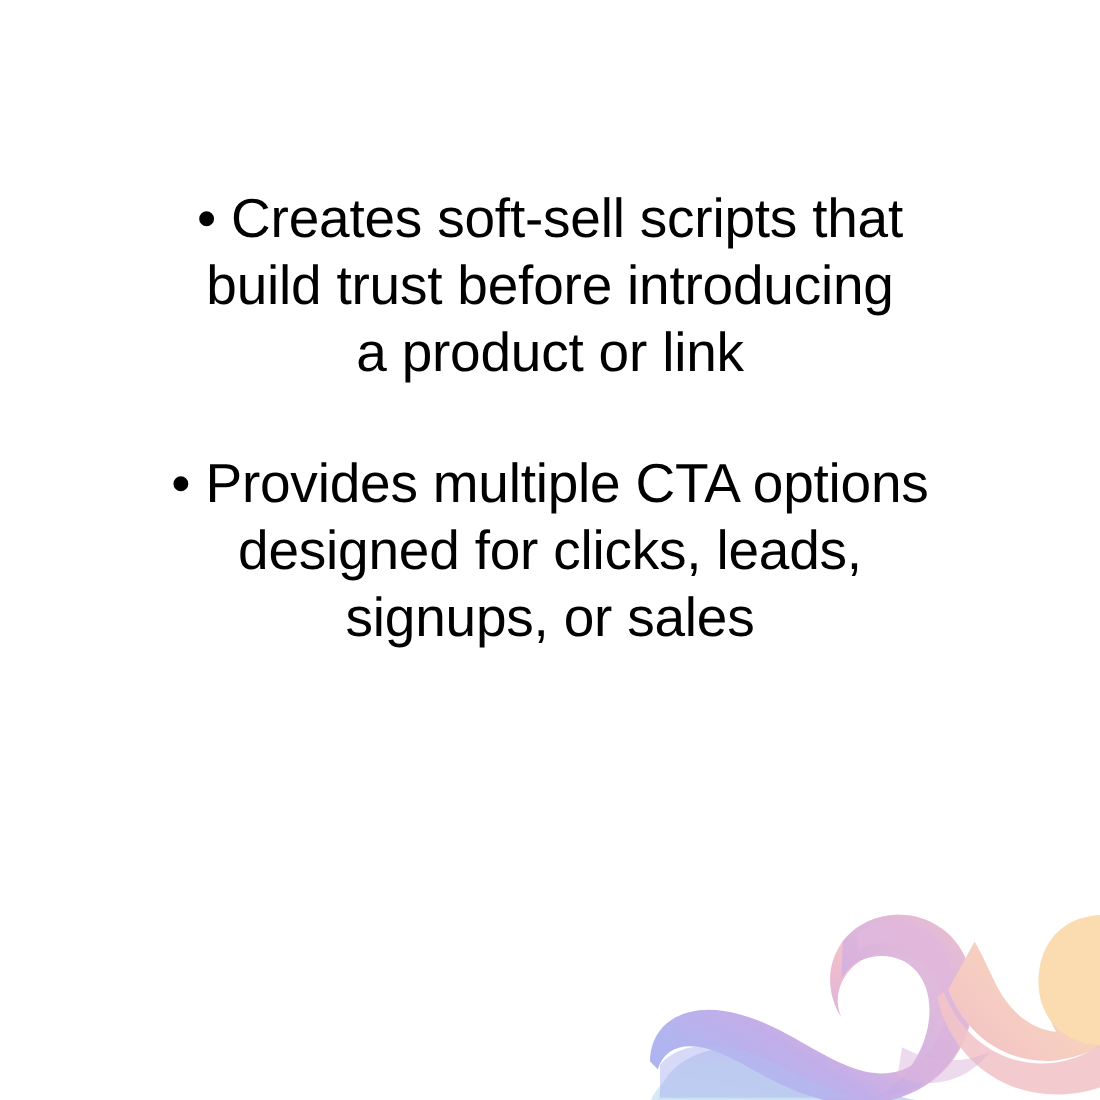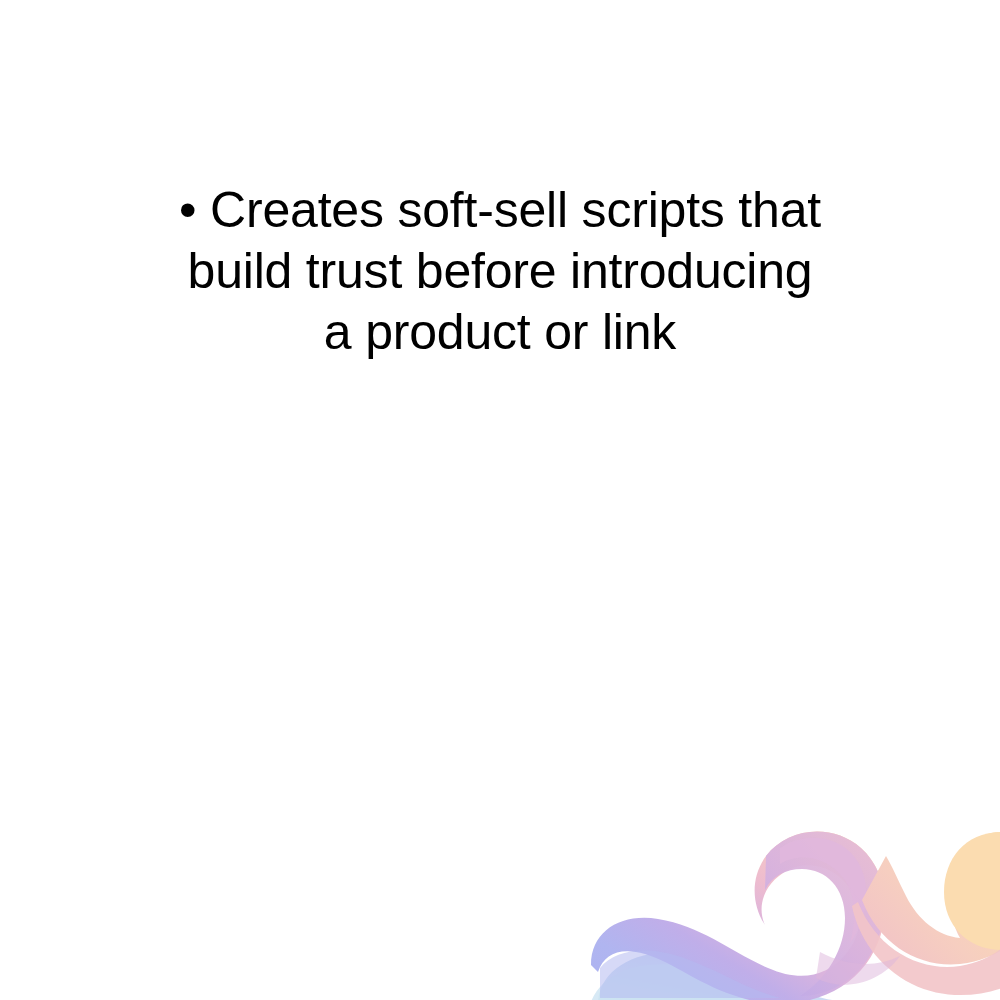--- a/index.html
+++ b/index.html
@@ -35,21 +35,20 @@
 
   
   #body-text {
     position: absolute;
     left: 50%;
     transform: translateX(-50%);
     top: 168px;
     width: 760px;
     text-align: center;
     color: #000000;
-    margin-top: 12px;
   }
 
   .bullet-block {
     font-size: 50px;
     line-height: 61px;
     letter-spacing: -0.2px;
     color: #000000;
     font-weight: 400;
     white-space: pre-line;
   }
@@ -177,19 +176,22 @@
   </svg>
 
   <div id="body-text">
 
     <div class="bullet-block">• Creates soft-sell scripts that
 build trust before introducing
 a product or link</div>
 
     <div class="bullet-gap"></div>
 
+    <div class="bullet-block">• Provides multiple CTA options
+designed for clicks, leads,
+signups, or sales</div>
 
     <div class="bullet-gap"></div>
 
 
   </div>
 
 </div>
 
 </body></html>

